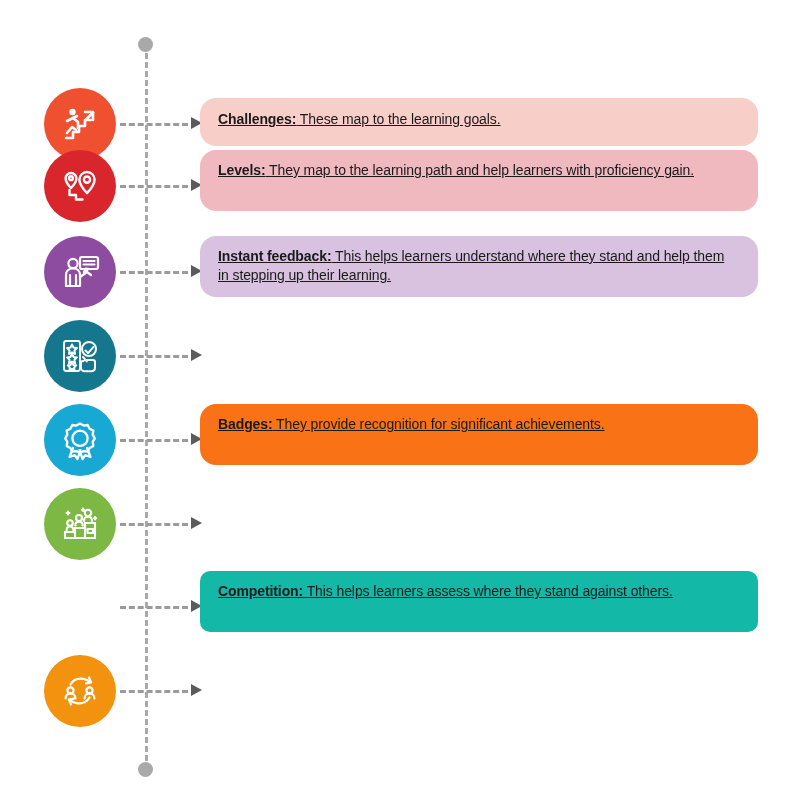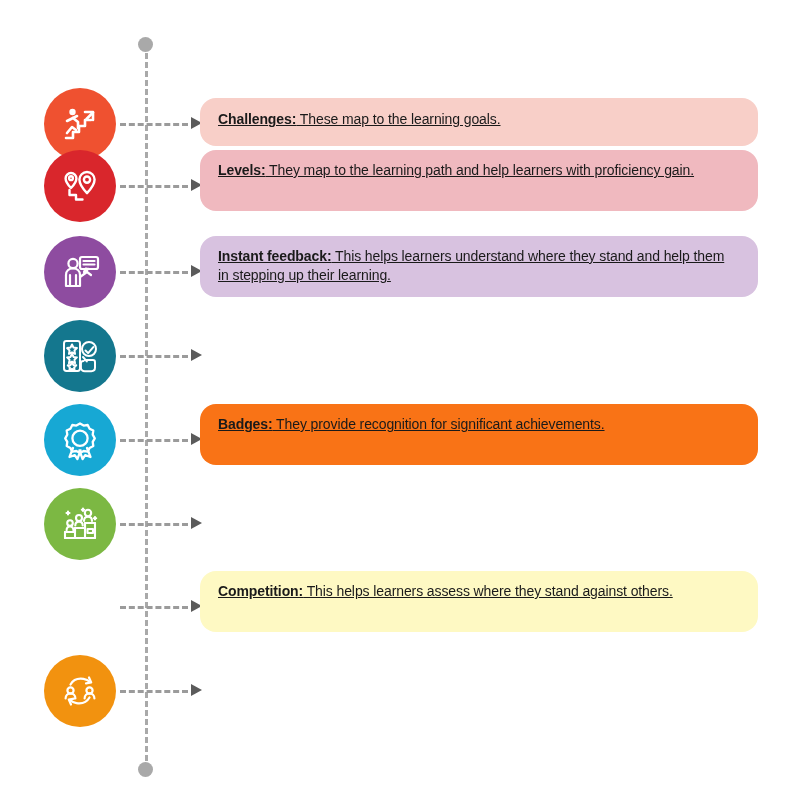--- a/index.html
+++ b/index.html
@@ -293,21 +293,21 @@
             <path d="M28 32.4 h11 v5.6 h-11 z"></path>
             <path d="M22 31 v4.5 M20.6 31.6 c0 -.9 2.8 -.9 2.8 .4 c0 1.3 -2.8 1 -2.8 2.3 c0 1.2 2.8 1.2 2.8 .3"></path>
           </g>
         </svg>
       </span>
     </div>
     <div class="connector" style="top:29px;">
       <div class="dashline"></div>
       <div class="arrowhead"></div>
     </div>
-    <div class="pill h2line" style="top: 0px; background: #fef9c3;">
+    <div class="pill h2line" style="top: 0px; background: #14b8a6; border-radius: 10px;">
       <span class="term">Competition:</span><span> This helps learners assess where they stand against others.</span>
     </div>
   </div>
 
   <div class="row" style="top:655px;">
     <div class="icon-circle" style="background: rgb(242, 146, 15);">
       <span>
         <svg width="44" height="44" viewBox="0 0 44 44">
           <g fill="none" stroke="#ffffff" stroke-width="2.2" stroke-linecap="round" stroke-linejoin="round">
             <path d="M12.5 15.5 c2.6 -4.6 7.7 -6.4 13 -5.6 c2.6 .4 4.9 1.6 6.7 3.2"></path>

